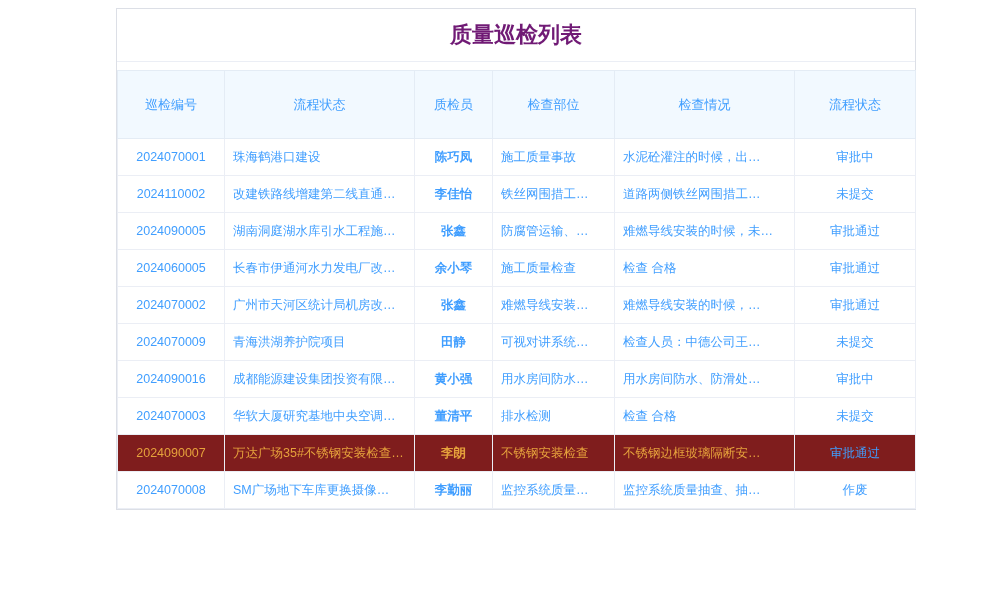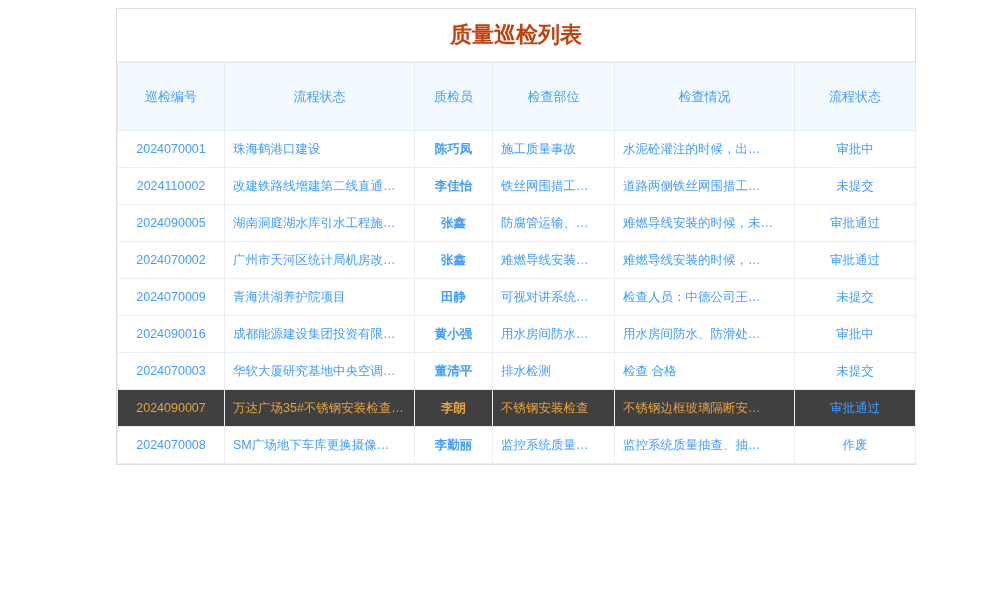--- a/index.html
+++ b/index.html
@@ -25,28 +25,29 @@
     background: #ffffff;
     border: 1px solid #dcdfe6;
     box-sizing: border-box;
   }
   .panel-title {
     height: 52px;
     line-height: 52px;
     text-align: center;
     font-size: 22px;
     font-weight: bold;
-    color: #c2410c;
+    color: #701a75;
     background: #ffffff;
     border-bottom: 1px solid #ebeef5;
   }
   table.grid {
     border-collapse: collapse;
     width: 100%;
     table-layout: fixed;
+    margin-top: 8px;
   }
   table.grid th {
     background: #f2f9ff;
     color: #409eff;
     font-size: 13px;
     font-weight: normal;
     height: 68px;
     border: 1px solid #e4ecf5;
     text-align: center;
     padding: 0 4px;
@@ -66,21 +67,21 @@
   td.c-code { text-align: center; color: #409eff; }
   td.c-name { text-align: left; color: #409eff; padding-left: 10px; }
   td.c-insp { text-align: center; color: #409eff; font-weight: bold; }
   td.c-part { text-align: left; color: #606266; padding-left: 10px; }
   td.c-situ { text-align: left; color: #606266; padding-left: 10px; }
   td.c-stat { text-align: center; }
   .st-approving { color: #e6a23c; }
   .st-unsubmitted { color: #409eff; }
   .st-approved { color: #67c23a; }
   .st-void { color: #f56c6c; }
-  tr.highlight td { background: #404040; }
+  tr.highlight td { background: #7f1d1d; }
   tr.highlight td.c-code,
   tr.highlight td.c-name,
   tr.highlight td.c-insp,
   tr.highlight td.c-part,
   tr.highlight td.c-situ { color: #e6a23c; }
   .col-0 { width: 107px; }
   .col-1 { width: 190px; }
   .col-2 { width: 78px; }
   .col-3 { width: 122px; }
   .col-4 { width: 180px; }
@@ -130,20 +131,28 @@
           </tr>
           <tr>
             <td class="c-code">2024090005</td>
             <td class="c-name">湖南洞庭湖水库引水工程施…</td>
             <td class="c-insp">张鑫</td>
             <td class="c-part">防腐管运输、…</td>
             <td class="c-situ">难燃导线安装的时候，未…</td>
             <td class="c-stat st-approved">审批通过</td>
           </tr>
           <tr>
+            <td class="c-code">2024060005</td>
+            <td class="c-name">长春市伊通河水力发电厂改…</td>
+            <td class="c-insp">余小琴</td>
+            <td class="c-part">施工质量检查</td>
+            <td class="c-situ">检查 合格</td>
+            <td class="c-stat st-approved">审批通过</td>
+          </tr>
+          <tr>
             <td class="c-code">2024070002</td>
             <td class="c-name">广州市天河区统计局机房改…</td>
             <td class="c-insp">张鑫</td>
             <td class="c-part">难燃导线安装…</td>
             <td class="c-situ">难燃导线安装的时候，…</td>
             <td class="c-stat st-approved">审批通过</td>
           </tr>
           <tr>
             <td class="c-code">2024070009</td>
             <td class="c-name">青海洪湖养护院项目</td>

